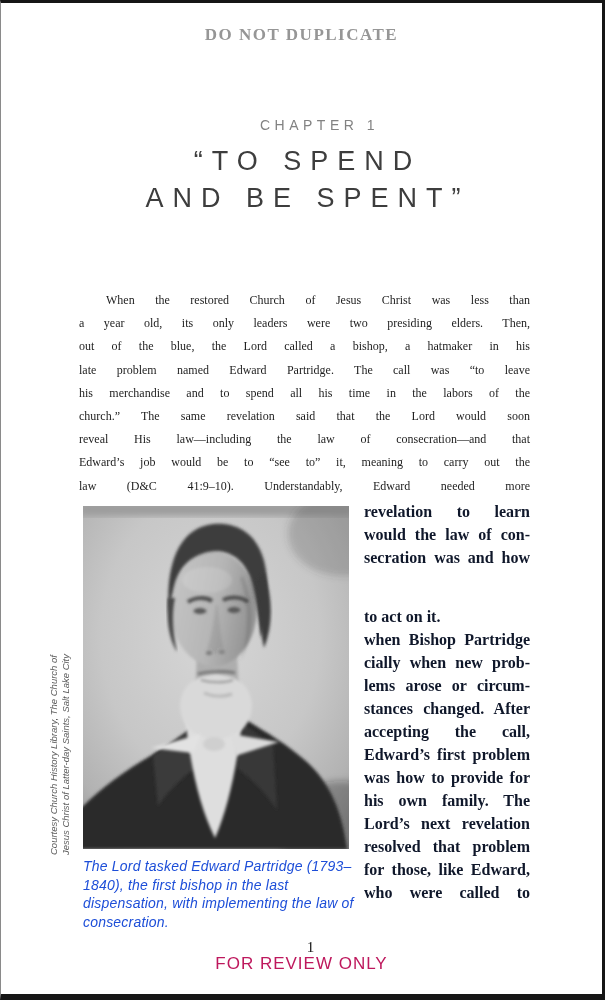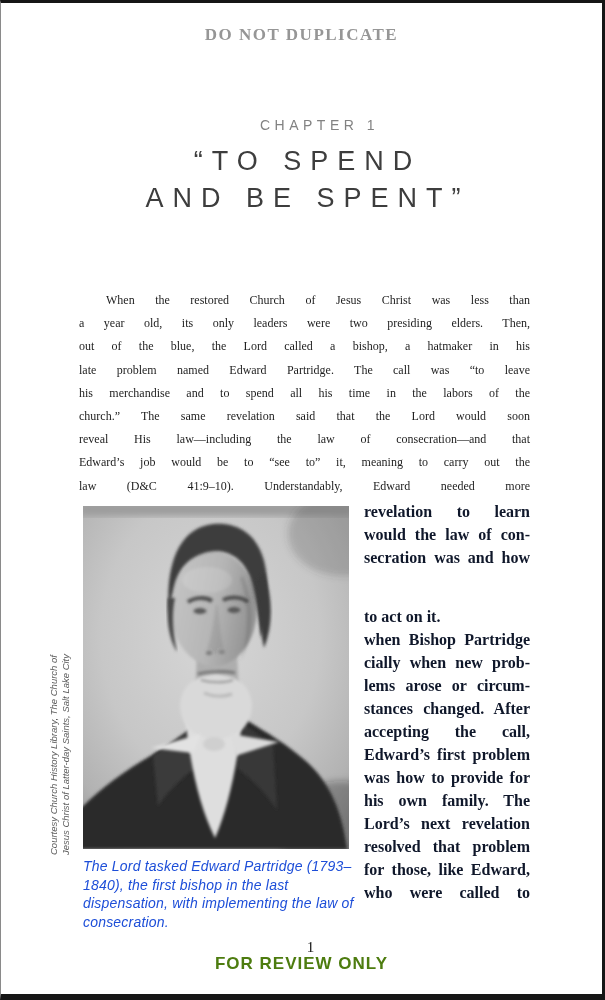--- a/index.html
+++ b/index.html
@@ -54,22 +54,22 @@
     font-family:"Liberation Sans", sans-serif; font-style:italic;
     font-size:9.5px; line-height:11.5px; color:#5c5c5c;
   }
   .credit div { white-space:nowrap; }
   .page-num {
     position:absolute; top:936px; left:0; width:100%; text-align:center;
     font-size:15px; color:#141414; padding-left:9px; z-index:2;
   }
   .wm-bottom {
     position:absolute; top:951px; left:0; width:100%; text-align:center;
-    font-family:"Liberation Sans", sans-serif; font-weight:700;
-    font-size:17px; letter-spacing:1px; color:#4d7c0f; z-index:1;
+    font-family:"Liberation Sans", sans-serif; font-weight:400;
+    font-size:17px; letter-spacing:1px; color:#be185d; z-index:1;
   }
 </style>
 </head>
 <body>
 
 <div class="page">
 
   <div class="wm-top">DO NOT DUPLICATE</div>
 
   <div class="chapter-label">CHAPTER 1</div>

